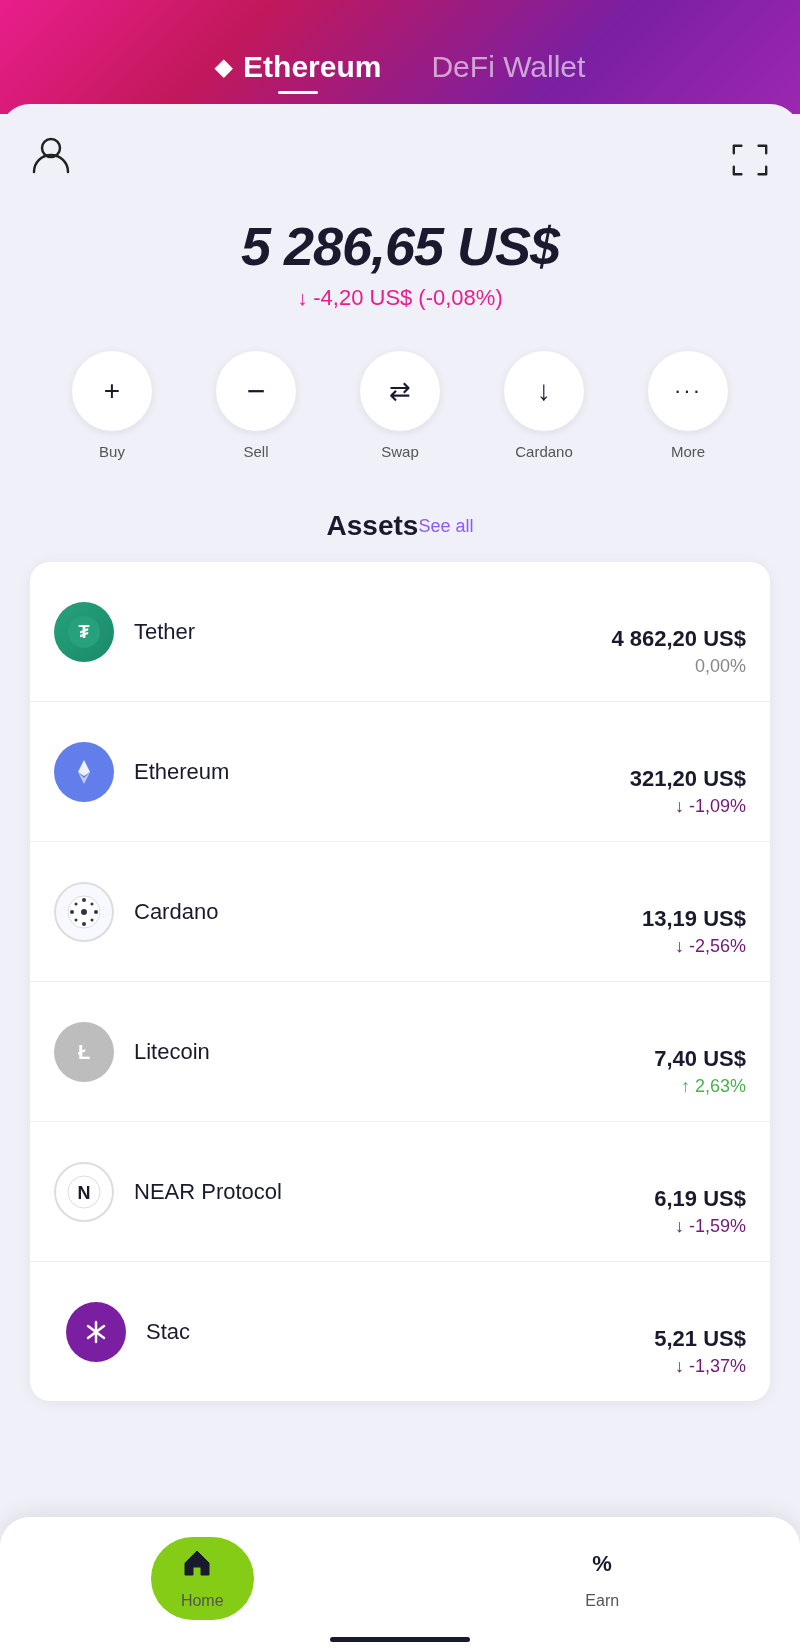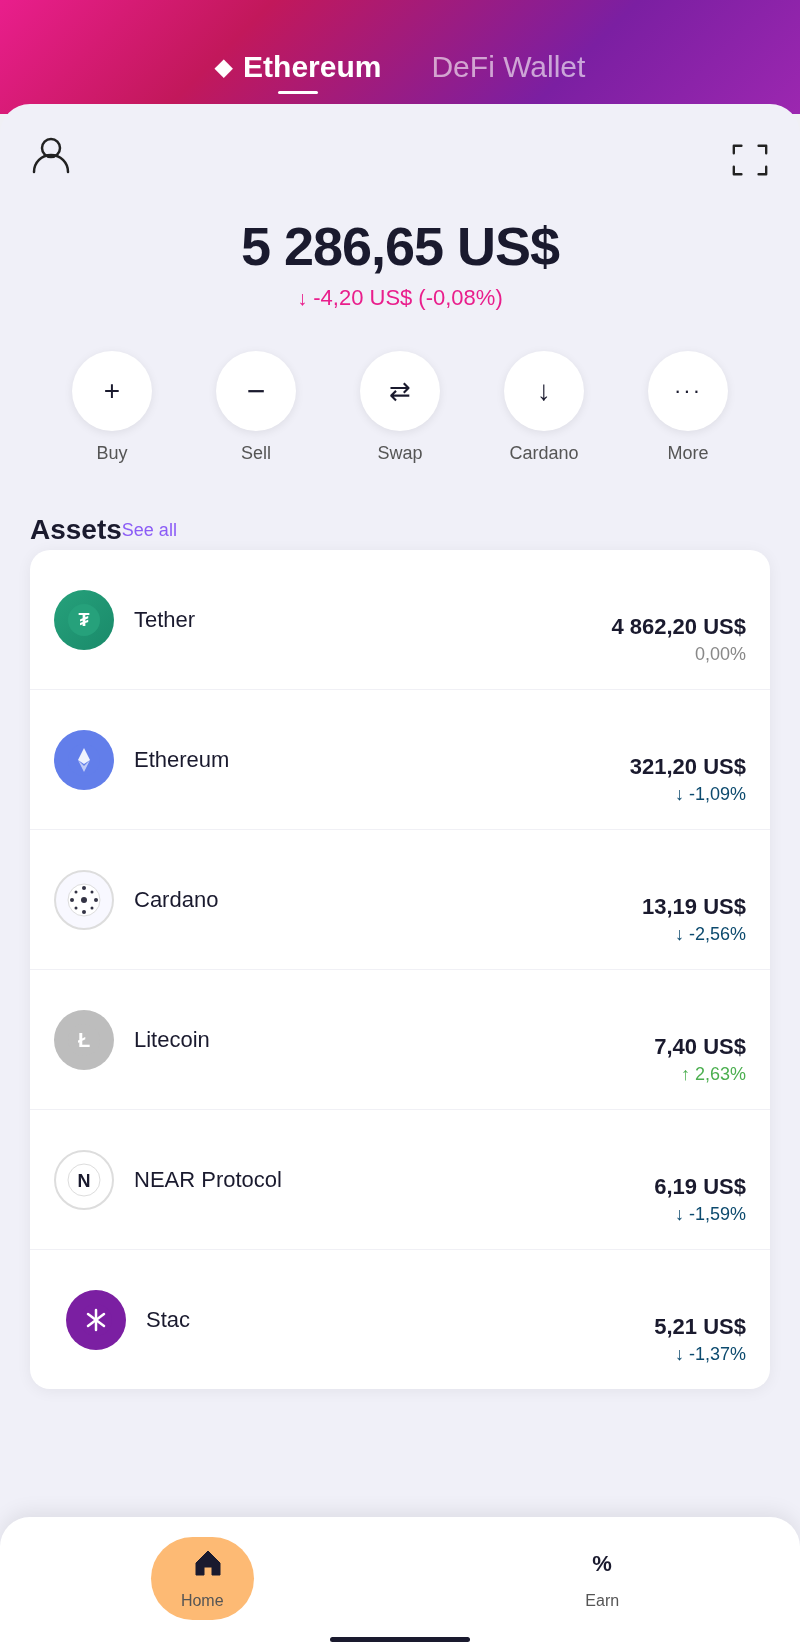--- a/index.html
+++ b/index.html
@@ -90,20 +90,21 @@
     
     .balance-section {
       text-align: center;
       margin: 30px 0 40px 0;
     }
     .balance-amount {
       font-size: 54px;
       font-weight: 800;
       color: #1a1a2e;
       letter-spacing: -1px;
+      font-style: italic;
     }
     .balance-change {
       font-size: 22px;
       color: #e91e8c;
       font-weight: 500;
       margin-top: 8px;
       display: flex;
       align-items: center;
       justify-content: center;
       gap: 6px;
@@ -134,34 +135,34 @@
       border-radius: 50%;
       background: white;
       display: flex;
       align-items: center;
       justify-content: center;
       box-shadow: 0 2px 10px rgba(0,0,0,0.08);
       font-size: 28px;
       color: #1a1a2e;
     }
     .action-btn-label {
-      font-size: 18px;
+      font-size: 15px;
       color: #555;
       font-weight: 400;
     }
 
     
     .assets-section {
       margin-top: 10px;
     }
     .assets-header {
       display: flex;
-      justify-content: flex-start;
-      align-items: center;
-      margin-bottom: 4px;
+      justify-content: center;
+      align-items: center;
+      margin-bottom: 20px;
     }
     .assets-title {
       font-size: 28px;
       font-weight: 700;
       color: #1a1a2e;
     }
     .see-all-link {
       font-size: 18px;
       color: #8b5cf6;
       font-weight: 500;
@@ -212,21 +213,21 @@
       font-size: 22px;
       font-weight: 600;
       color: #1a1a2e;
     }
     .asset-change {
       font-size: 18px;
       font-weight: 500;
       margin-top: 4px;
     }
     .asset-change.negative {
-      color: #0c4a6e;
+      color: #701a75;
       text-align: right;
     }
     .asset-change.positive {
       color: #4caf50;
     }
     .asset-change.neutral {
       color: #888;
     }
 
     
@@ -291,26 +292,26 @@
       color: #1a1a2e;
     }
     .nav-label {
       font-size: 16px;
       color: #555;
       font-weight: 400;
     }
 
     
     .nav-pill {
-      background: #fdba74;
+      background: #84cc16;
       border-radius: 50px;
       padding: 10px 30px;
       display: flex;
       flex-direction: column;
-      align-items: flex-end;
+      align-items: flex-start;
       gap: 6px;
     }
 
     
     .bottom-indicator {
       position: fixed;
       bottom: 8px;
       left: 50%;
       transform: translateX(-50%);
       width: 140px;

